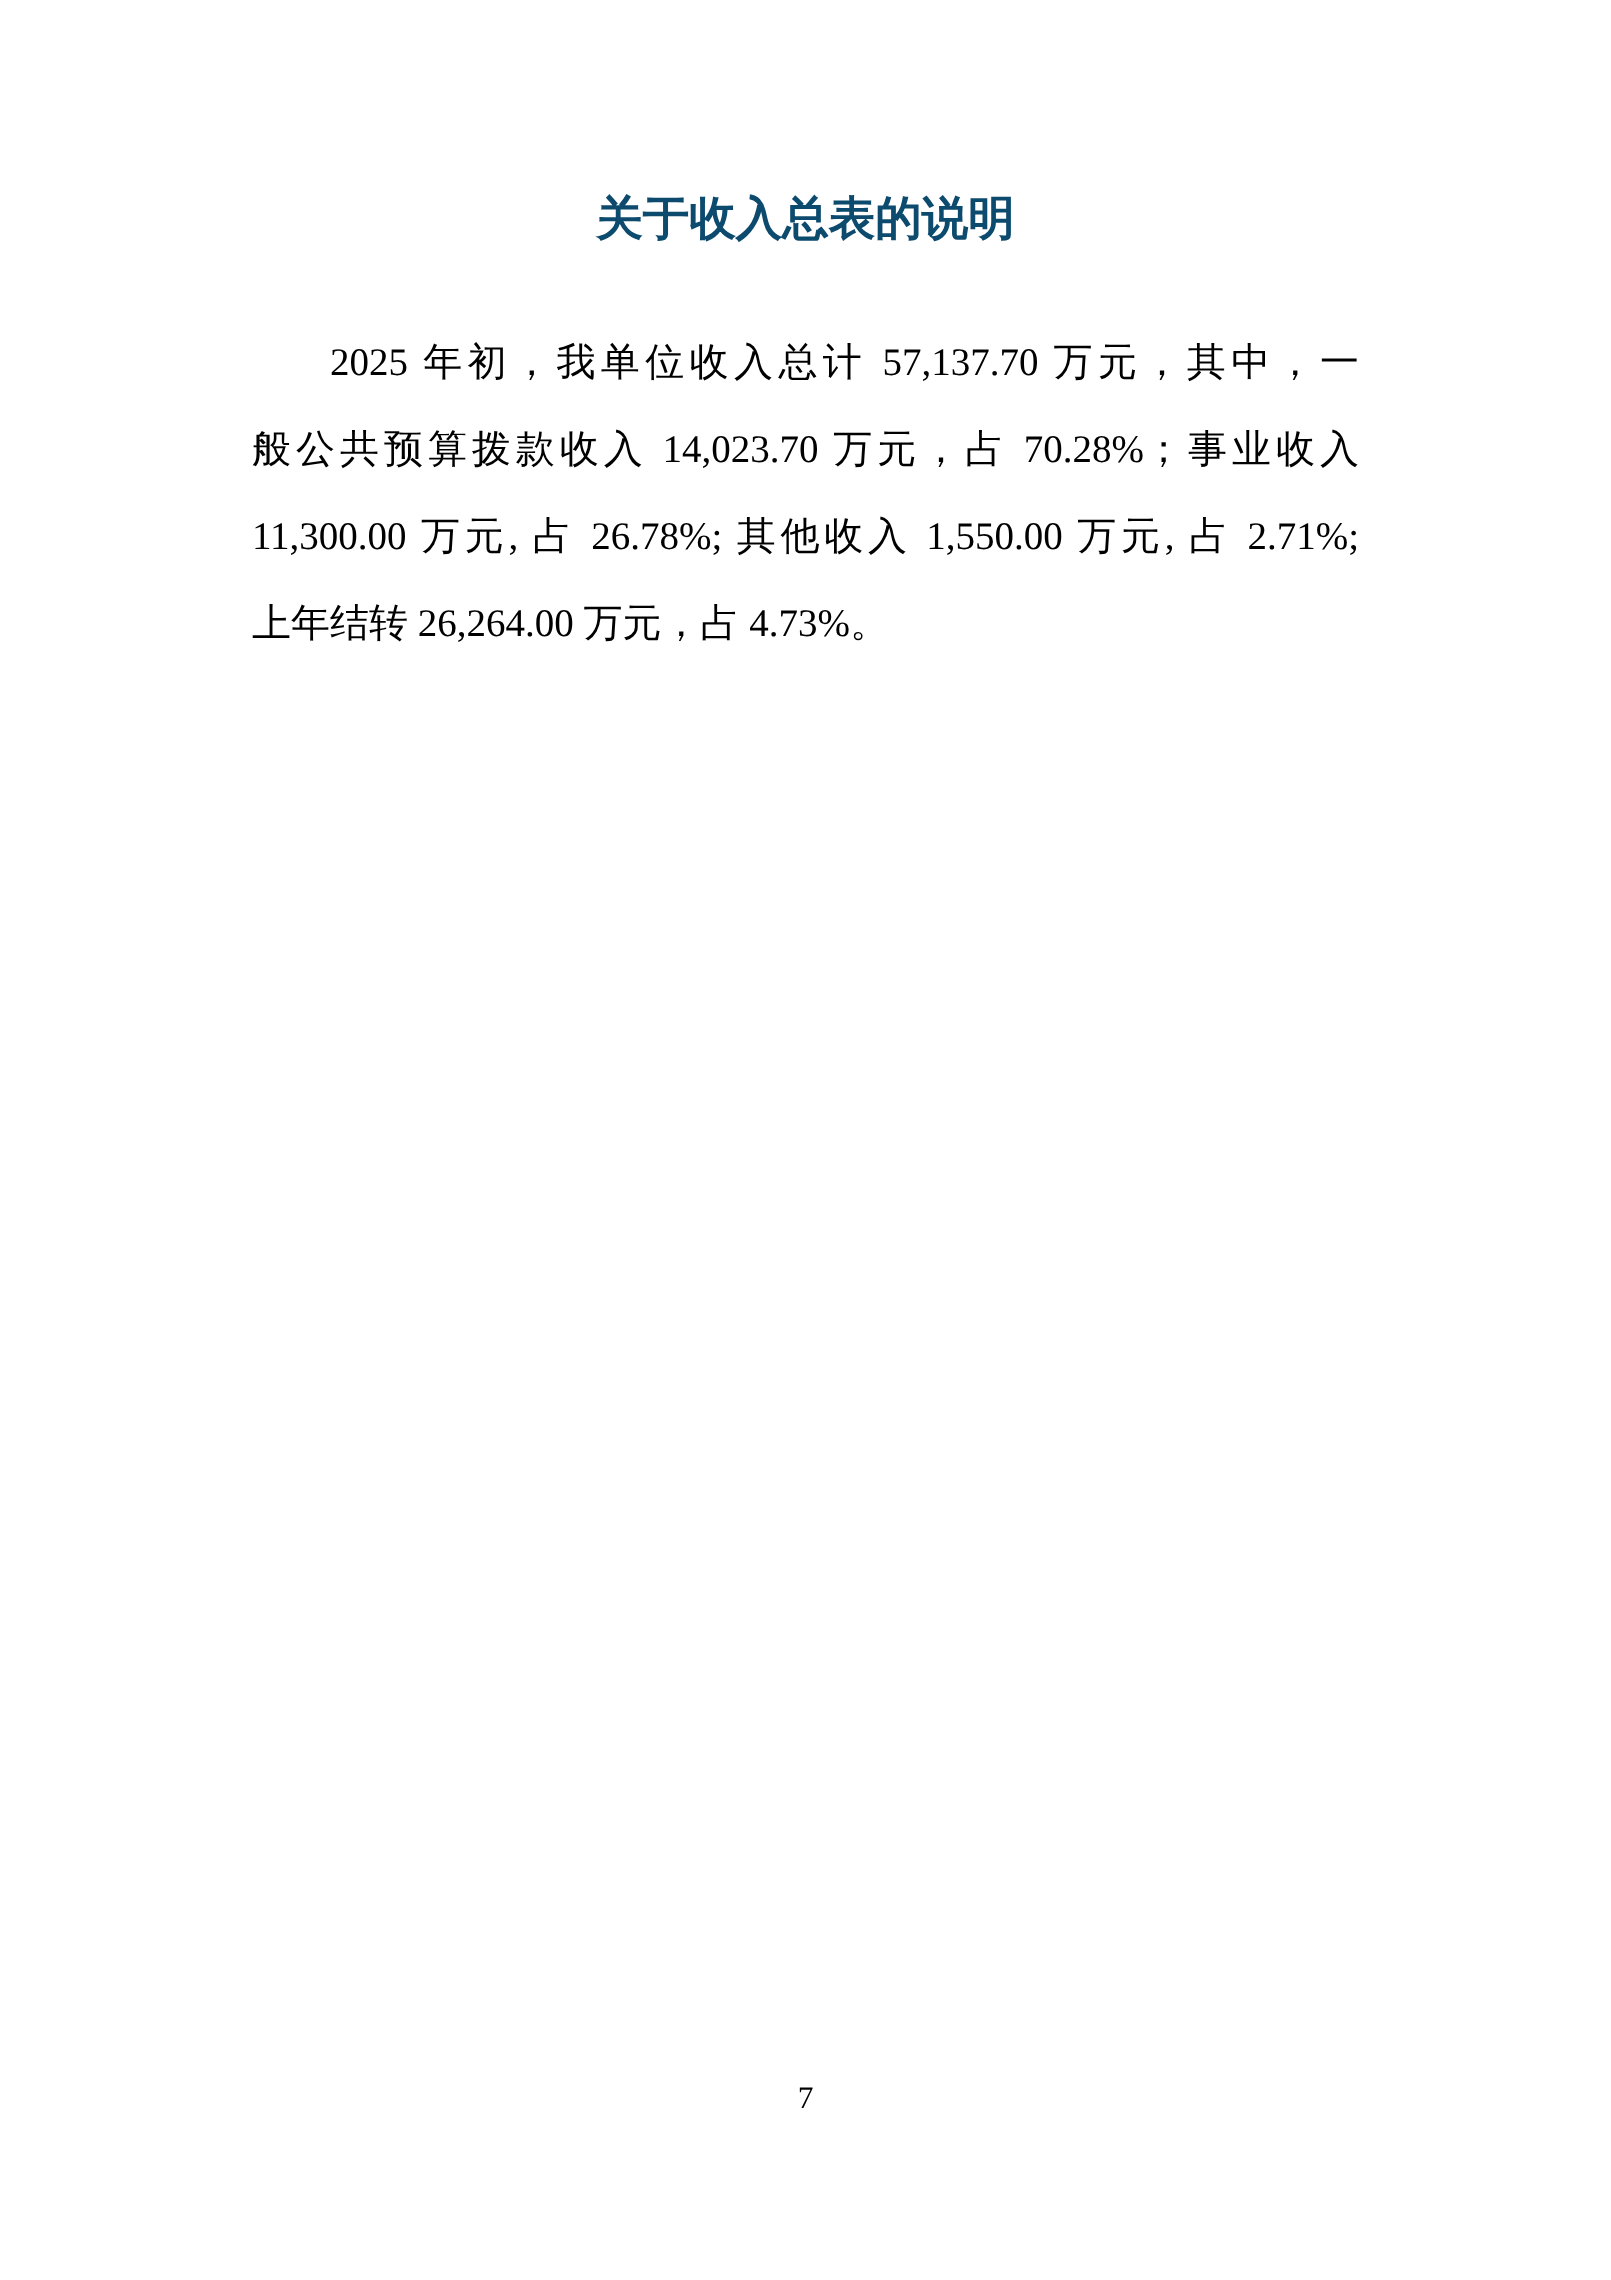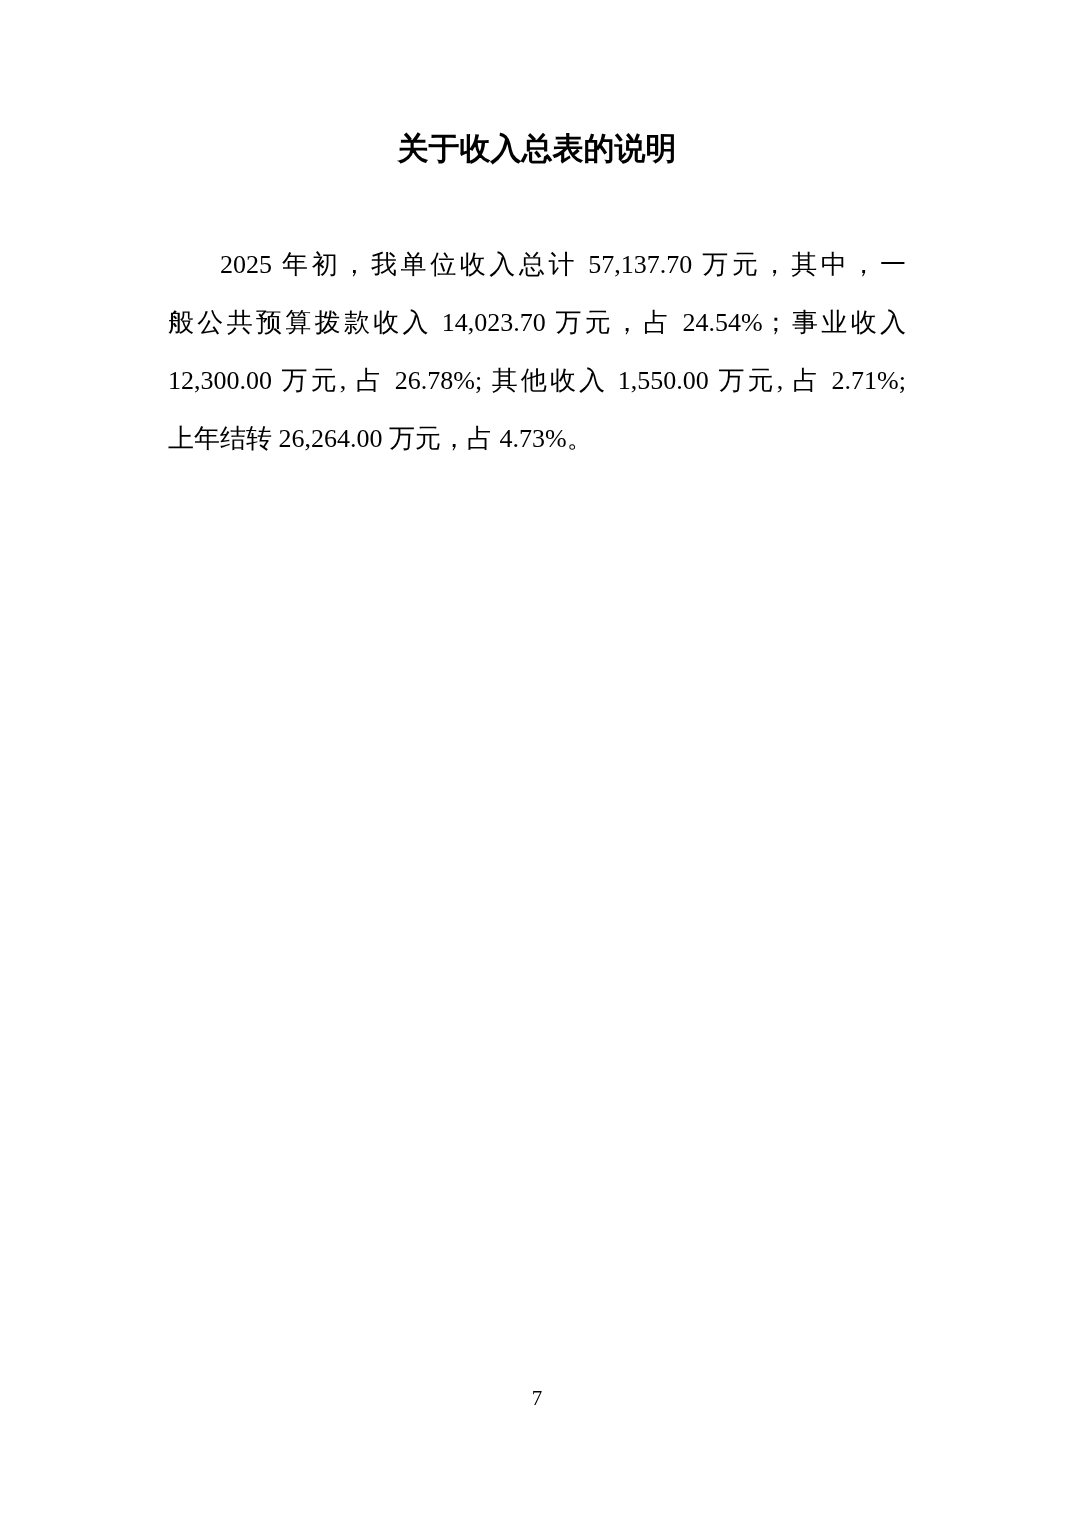--- a/index.html
+++ b/index.html
@@ -16,30 +16,30 @@
     font-family: "Liberation Serif", "DejaVu Serif", serif;
     overflow: hidden;
   }
   .doc-title {
     position: absolute;
     top: 128px;
     left: 0;
     width: 100%;
     margin: 0;
     text-align: center;
-    font-family: Liberation Serif, serif;
+    font-family: Liberation Mono, monospace;
     font-weight: bold;
     font-size: 31px;
     line-height: 42px;
     letter-spacing: 0px;
-    color: #000000;
+    color: #0c4a6e;
   }
   .paragraph {
     position: absolute;
-    top: 236px;
+    top: 213px;
     left: 168px;
     width: 738px;
     font-size: 26px;
   }
   .para-line {
     margin: 0;
     padding: 0;
     line-height: 58px;
     text-align: justify;
     text-align-last: justify;
@@ -64,20 +64,20 @@
 </style>
 </head>
 <body>
 
 <div class="page">
 
   <h1 class="doc-title">关于收入总表的说明</h1>
 
   <div class="paragraph">
     <p class="para-line first">2025 年初，我单位收入总计 57,137.70 万元，其中，一</p>
-    <p class="para-line">般公共预算拨款收入 14,023.70 万元，占 24.54%；事业收入</p>
-    <p class="para-line">12,300.00 万元, 占 26.78%; 其他收入 1,550.00 万元, 占 2.71%;</p>
+    <p class="para-line">般公共预算拨款收入 14,023.70 万元，占 70.28%；事业收入</p>
+    <p class="para-line">11,300.00 万元, 占 26.78%; 其他收入 1,550.00 万元, 占 2.71%;</p>
     <p class="para-line last">上年结转 26,264.00 万元，占 4.73%。</p>
   </div>
 
   <div class="page-number">7</div>
 
 </div>
 
 </body></html>

